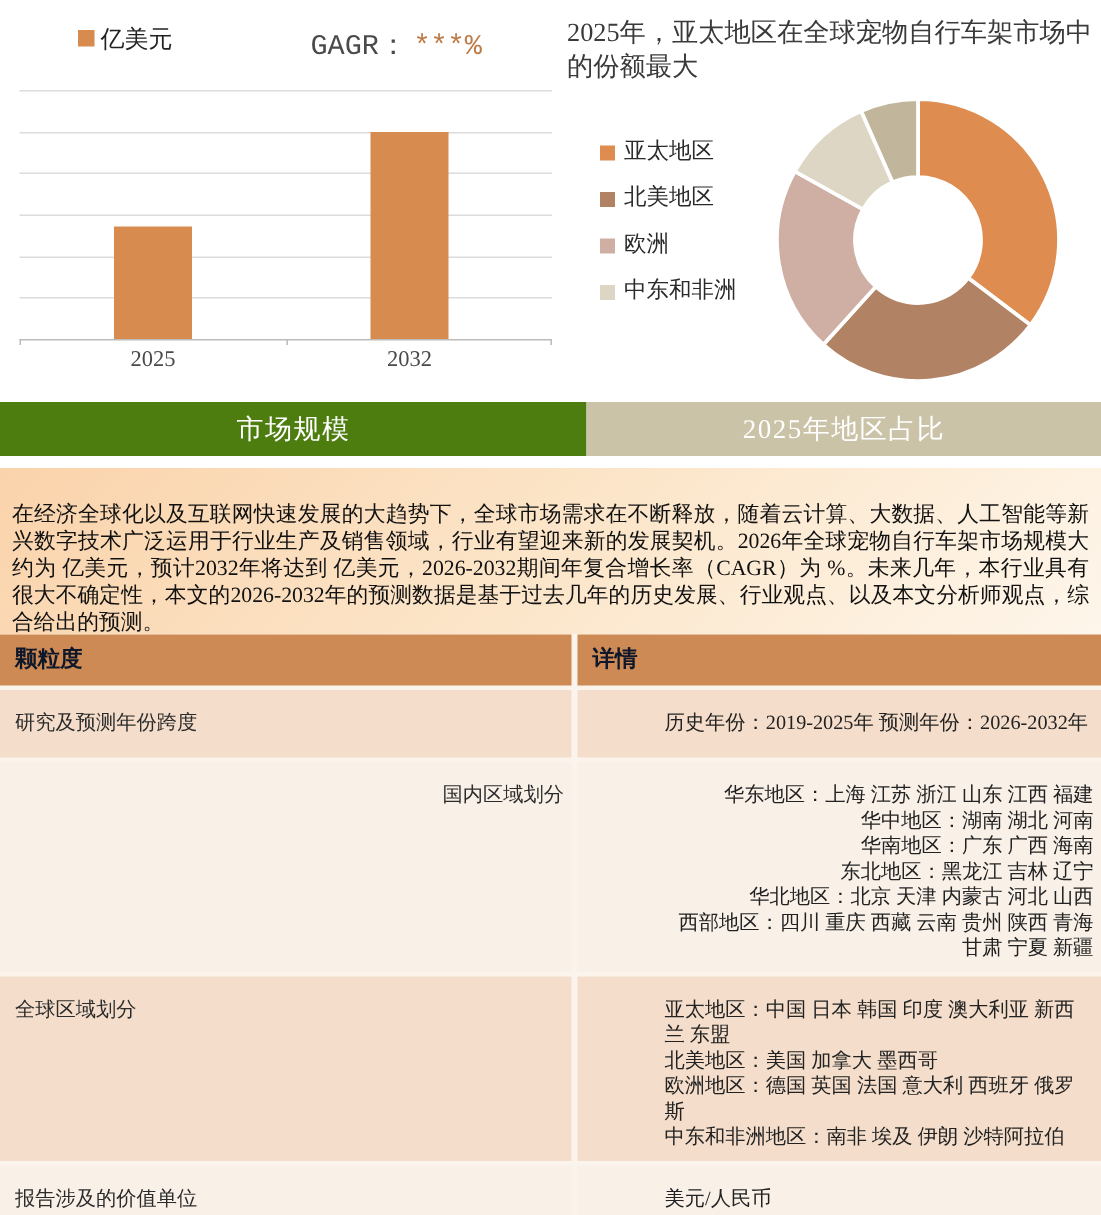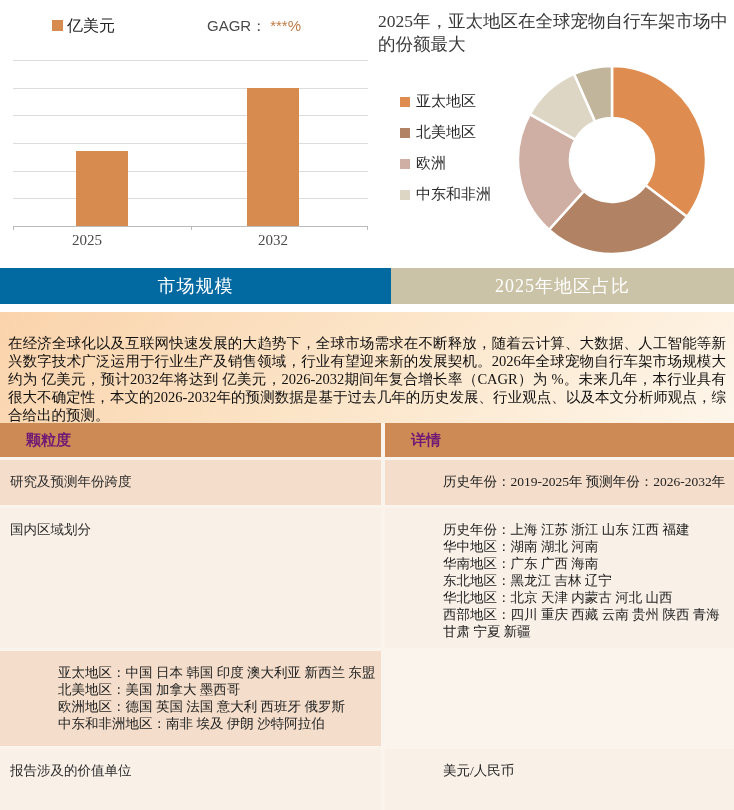--- a/index.html
+++ b/index.html
@@ -17,61 +17,61 @@
     font-size:20px; color:#454545; letter-spacing:1px;
   }
 
   
   .charts { position:relative; height:268px; flex:0 0 268px; background:#fff; }
 
   
   .bar-panel { position:absolute; left:0; top:0; width:370px; height:268px; }
   .bar-legend-row { position:absolute; left:52px; top:16px; width:310px; height:20px; font-size:16px; }
   .unit-swatch { display:inline-block; width:11px; height:11px; background:#D78B4F; margin-right:4px; }
-  .cagr-wrap { position:absolute; left:155px; top:1px; font-size:15px; color:#4a4a4a; font-family:Liberation Sans, sans-serif; }
+  .cagr-wrap { position:absolute; left:155px; top:1px; font-size:19px; color:#4a4a4a; font-family:Liberation Mono, monospace; }
   .cagr-value { color:#BE7B45; margin-left:4px; }
   .bar-plot { position:absolute; left:13px; top:60px; width:355px; height:166px; }
   .gridline { position:absolute; left:0; width:100%; height:1px; background:#DCDCDC; }
   .gridline.axis { background:#BBBBBB; }
   .bar { position:absolute; bottom:0; width:52px; background:#D78B4F; }
   .tick { position:absolute; top:166px; width:1px; height:4px; background:#BBBBBB; }
   .x-labels { position:absolute; left:13px; top:232px; width:355px; height:20px; }
   .x-label { position:absolute; width:60px; text-align:center; font-size:15px; color:#4a4a4a; }
 
   
   .pie-panel { position:absolute; left:370px; top:0; width:364px; height:317px; }
   .pie-title { position:absolute; left:8px; top:10px; width:352px; font-size:17.5px; line-height:23px; color:#3a3a3a; font-weight:normal; }
   .pie-legend { position:absolute; left:30px; top:92px; width:92px; list-style:none; }
   .pie-legend li { display:flex; align-items:flex-start; margin-bottom:12px; font-size:15px; line-height:19px; color:#2a2a2a; }
   .pie-legend .swatch { flex:0 0 10px; width:10px; height:10px; margin:5px 6px 0 0; }
   .donut-svg { position:absolute; left:146px; top:64px; width:192px; height:192px; }
 
   
   .tabs { height:36px; flex:0 0 36px; display:flex; }
   .tab { color:#fff; font-size:18px; text-align:center; line-height:36px; letter-spacing:1px; }
-  .tab-left { width:412px; background:#0369a1; }
+  .tab-left { width:412px; background:#4d7c0f; }
   .tab-right { width:361px; background:#CBC3A7; }
   .tabs-gap { height:8px; flex:0 0 8px; background:#fff; }
 
   
   .summary {
     height:111px; flex:0 0 111px; overflow:hidden;
     background:linear-gradient(135deg,#FAD3AB 0%,#FCE7CC 55%,#FEF6EB 100%);
     padding:22px 8px 0 8px;
   }
   .summary p { font-size:14.5px; line-height:18px; color:#111; text-align:justify; }
   .summary h3 { font-size:15px; margin-top:2px; text-align:center; color:#000;
     font-family:"Liberation Sans","DejaVu Sans",sans-serif; font-weight:bold; }
 
   
   .gran-table { flex:1 1 auto; display:flex; flex-direction:column; gap:3px; background:#FBF4EC; }
   .t-row { display:grid; grid-template-columns:381px 1fr; column-gap:4px; }
   .t-head { height:34px; flex:0 0 34px; }
   .t-head .cell {
-    background:#CD8A54; color:#701a75; font-size:15px; line-height:34px; padding-left:26px;
+    background:#CD8A54; color:#0f172a; font-size:15px; line-height:34px; padding-left:10px;
     font-family:"Liberation Sans","DejaVu Sans",sans-serif; font-weight:bold;
   }
   .t-body-row .cell { padding:13px 5px 8px 10px; font-size:13.5px; line-height:17px; }
   .t-body-row .label-cell { color:#2b2b2b; }
   .detail-line { white-space:pre-wrap;margin-left:48px; }
   .bg-dark .cell { background:#F4DECB; }
   .bg-light .cell { background:#F9F0E8; }
   .t-last { flex:1 1 auto; }
 </style>
 </head>
@@ -95,21 +95,21 @@
           <div class="gridline" style="top: 110.667px;"></div>
           <div class="gridline" style="top: 138.333px;"></div>
           <div class="gridline axis" style="top: 166px;"></div>
           <div class="tick" style="left: 0px;"></div>
           <div class="tick" style="left: 178px;"></div>
           <div class="tick" style="left: 354px;"></div>
           <div class="bar" style="left: 63px; height: 74.7px; background: rgb(215, 139, 79);"></div>
           <div class="bar" style="left: 234px; height: 138.333px; background: rgb(215, 139, 79);"></div>
         </div>
       <div class="x-labels">
-        <span class="x-label" style="left:44px">2025</span>
+        <span class="x-label" style="left:59px">2025</span>
         <span class="x-label" style="left:230px">2032</span>
       </div>
     </div>
 
     <div class="pie-panel">
       <h2 class="pie-title">2025年，亚太地区在全球宠物自行车架市场中的份额最大</h2>
       <ul class="pie-legend" id="pieLegend">
           <li>
             <span class="swatch" style="background: rgb(222, 140, 79);"></span>
             <span>亚太地区</span>
@@ -153,32 +153,33 @@
       <div class="cell">颗粒度</div>
       <div class="cell">详情</div>
     </div>
 
   <div class="t-row t-body-row bg-dark" style="min-height: 45px;">
         <div class="cell label-cell">研究及预测年份跨度</div>
         <div class="cell detail-cell">
           <div class="detail-line">历史年份：2019-2025年 预测年份：2026-2032年</div>
         </div>
       </div>
-      <div class="t-row t-body-row bg-light" style="min-height: 124px;">
+      <div class="t-row t-body-row bg-light" style="min-height: 124px; text-align: right;">
         <div class="cell label-cell">国内区域划分</div>
         <div class="cell detail-cell">
-          <div class="detail-line">历史年份：上海 江苏 浙江 山东 江西 福建</div>
+          <div class="detail-line">华东地区：上海 江苏 浙江 山东 江西 福建</div>
           <div class="detail-line">华中地区：湖南 湖北 河南</div>
           <div class="detail-line">华南地区：广东 广西 海南</div>
           <div class="detail-line">东北地区：黑龙江 吉林 辽宁</div>
           <div class="detail-line">华北地区：北京 天津 内蒙古 河北 山西</div>
           <div class="detail-line">西部地区：四川 重庆 西藏 云南 贵州 陕西 青海 甘肃 宁夏 新疆</div>
         </div>
       </div>
       <div class="t-row t-body-row bg-dark" style="min-height: 95px;">
+        <div class="cell label-cell">全球区域划分</div>
         <div class="cell detail-cell">
           <div class="detail-line">亚太地区：中国 日本 韩国 印度 澳大利亚 新西兰 东盟</div>
           <div class="detail-line">北美地区：美国 加拿大 墨西哥</div>
           <div class="detail-line">欧洲地区：德国 英国 法国 意大利 西班牙 俄罗斯</div>
           <div class="detail-line">中东和非洲地区：南非 埃及 伊朗 沙特阿拉伯</div>
         </div>
       </div>
       <div class="t-row t-body-row bg-light t-last" style="min-height: 37px;">
         <div class="cell label-cell">报告涉及的价值单位</div>
         <div class="cell detail-cell">

